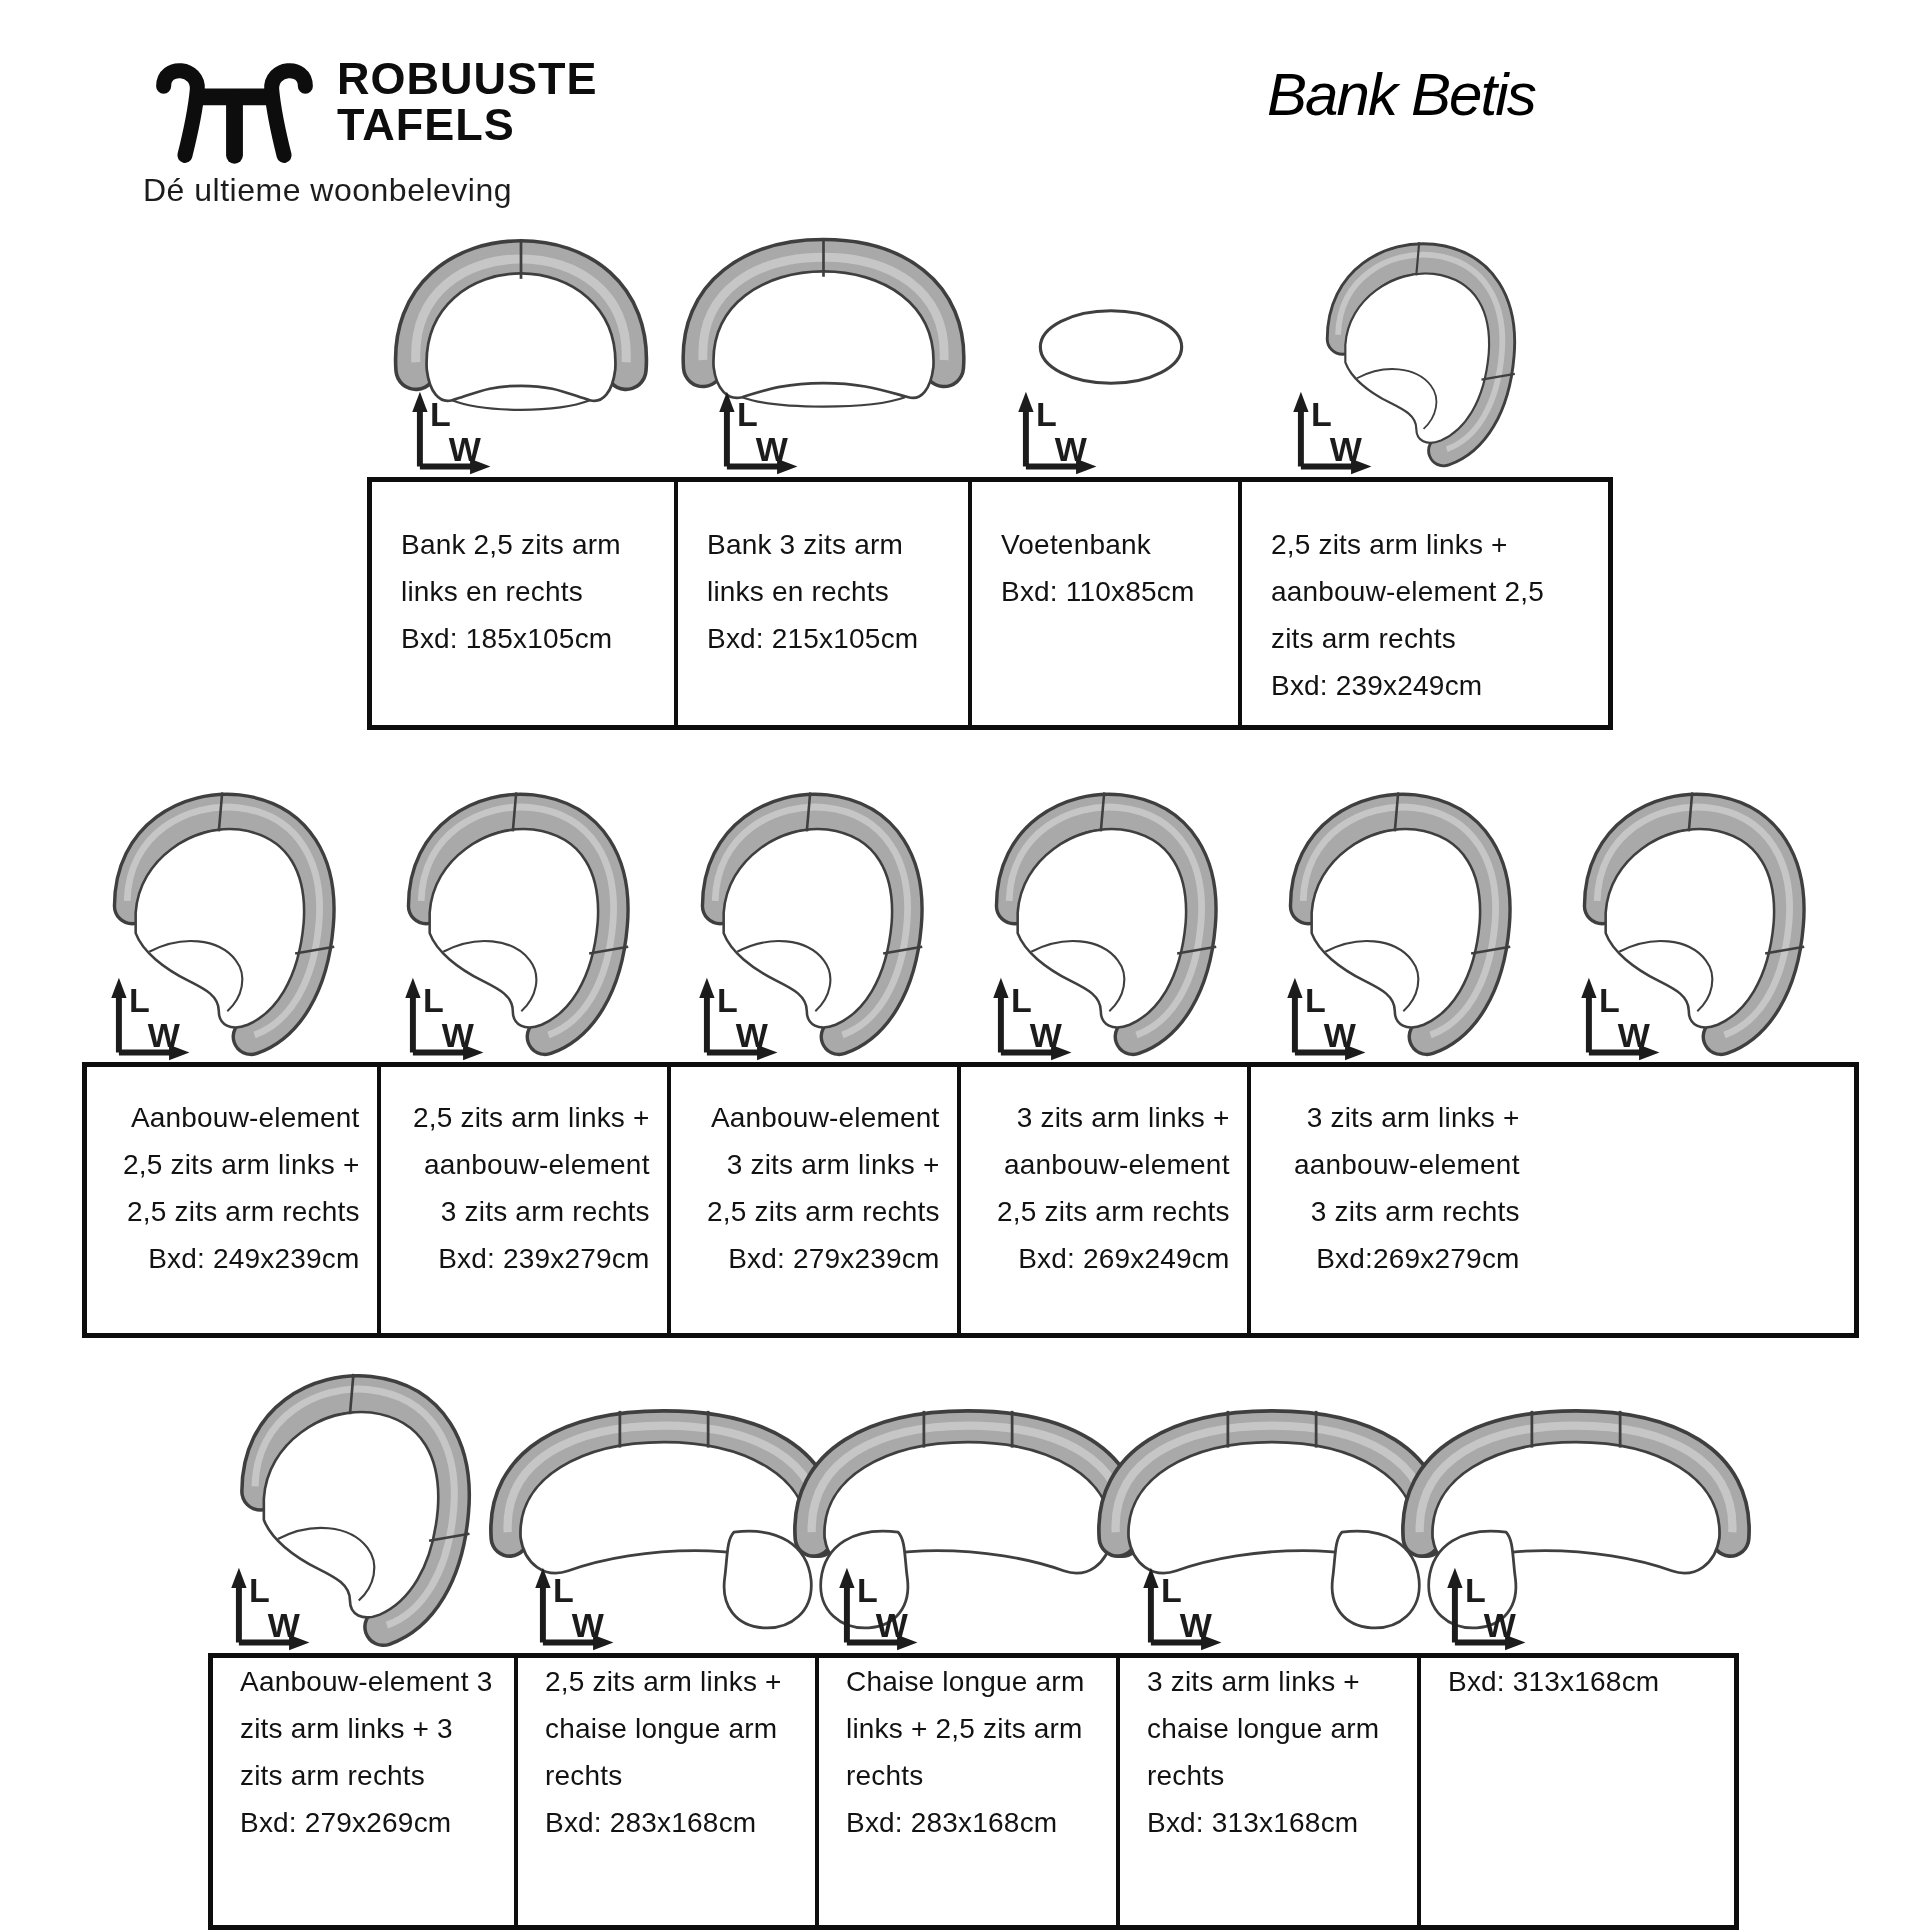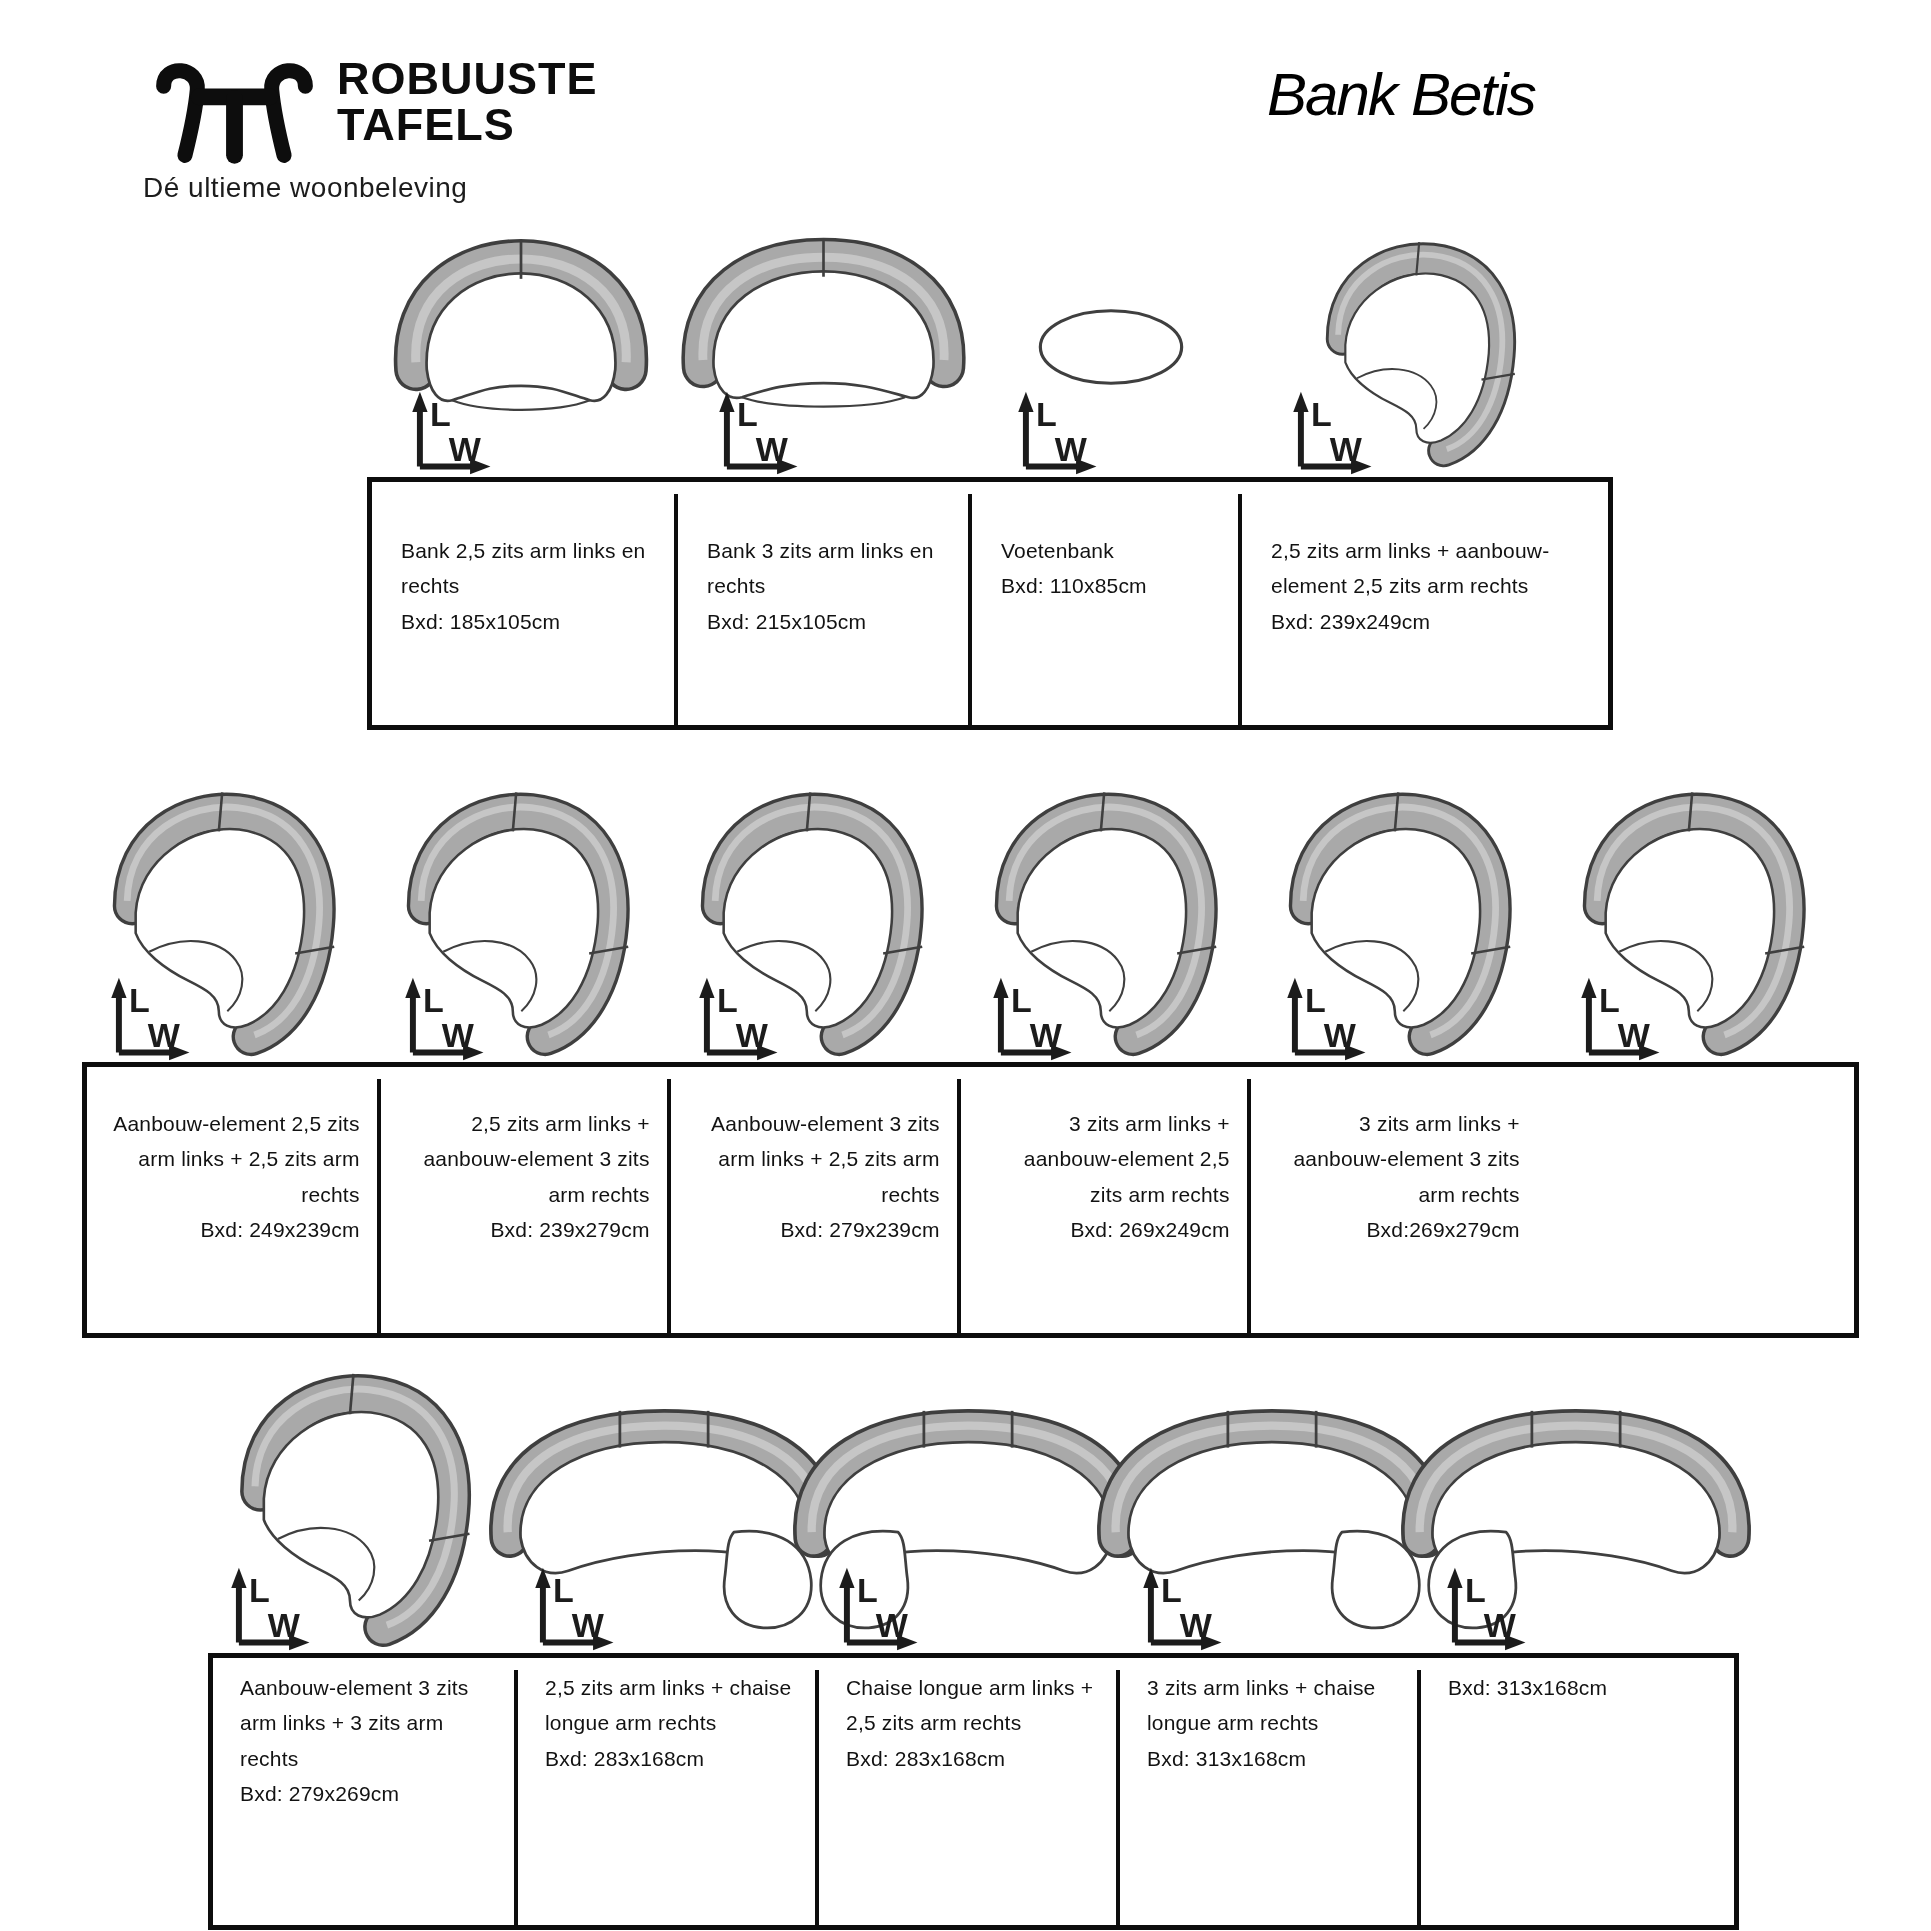--- a/index.html
+++ b/index.html
@@ -5,21 +5,21 @@
   html,body{margin:0;padding:0;}
   body{
     width:1931px;height:1931px;position:relative;background:#ffffff;
     font-family:"Liberation Sans", sans-serif;color:#121212;overflow:hidden;
   }
   
   .logo-wrap{position:absolute;left:143px;top:42px;}
   .logo-row{display:flex;align-items:flex-start;}
   .logo-mark{width:183px;height:124px;flex:0 0 auto;}
   .logo-text{margin-left:11px;margin-top:13.5px;font-weight:700;font-size:45px;line-height:1.04;letter-spacing:1px;color:#0d0d0d;}
-  .tagline{margin-top:5.8px;font-size:28px;font-weight:400;color:#1c1c1c;letter-spacing:0.5px;}
+  .tagline{margin-top:5.8px;font-size:32px;font-weight:400;color:#1c1c1c;letter-spacing:0.5px;}
   .page-title{position:absolute;left:1267px;top:60px;font-size:60px;font-weight:500;letter-spacing:-1.9px;color:#000000;font-style:italic;}
   
   .drow{position:absolute;display:grid;}
   .d1{left:367px;top:214px;width:1236px;height:263px;grid-template-columns:307px 299px 275px 354px;}
   .d2{left:82px;top:769px;width:1767px;height:294px;grid-template-columns:repeat(6,294px);}
   .d3{left:208px;top:1354px;width:1521px;height:299px;grid-template-columns:repeat(5,304px);}
   .dcell{position:relative;display:flex;justify-content:center;align-items:flex-start;}
   .dcell svg.sofa{flex:0 0 auto;}
   .axis{position:absolute;bottom:1.9px;left:39px;}
   .d2 .axis{left:23px;}
@@ -29,21 +29,21 @@
   .m-hook1{margin-top:15.4px;}
   .m-hook2{margin-top:7.7px;}
   .m-hook3{margin-top:3.9px;}
   .m-chaise{margin-top:44px;}
   .m-bench{margin-top:7.7px;}
   
   .spec{position:absolute;display:grid;border:5.8px solid #0d0d0d;background:#fff;}
   .t1{left:367px;top:477px;width:1236px;height:243px;grid-template-columns:302px 294px 270px 350px;}
   .t2{left:82px;top:1062px;width:1767px;height:266px;grid-template-columns:repeat(6,290px);text-align:right;}
   .t3{left:208px;top:1653px;width:1521px;height:267px;grid-template-columns:repeat(5,301px);}
-  .cell{padding:39px 21px 13.5px 29px;font-size:21px;line-height:1.68;letter-spacing:0.2px;margin-top:12px;}
+  .cell{padding:39px 21px 13.5px 29px;font-size:28px;line-height:1.68;letter-spacing:0.2px;}
   .t2 .cell{padding:27px 17.4px 11.6px 25px;}
   .t3 .cell{display:flex;flex-direction:column;justify-content:flex-start;padding:0 17.4px 0 27px;}
   .cell + .cell{border-left:4.8px solid #0d0d0d;}
   .dim{display:block;}
 </style>
 </head>
 <body>
 
 <svg width="0" height="0" style="position:absolute" aria-hidden="true">
   <defs>

